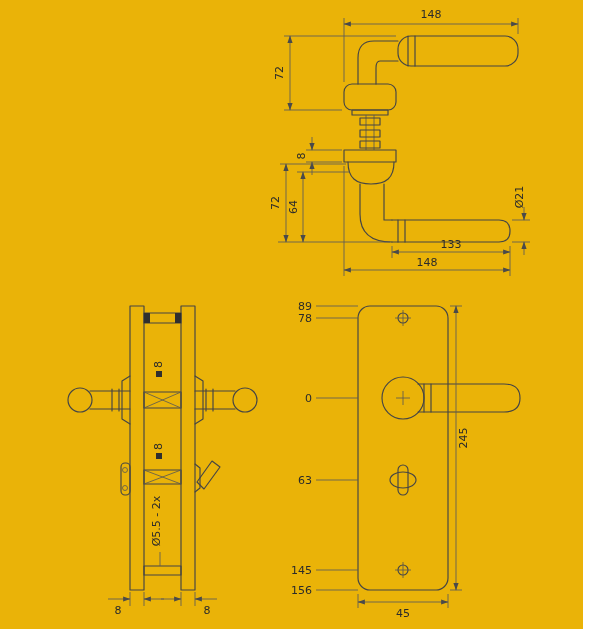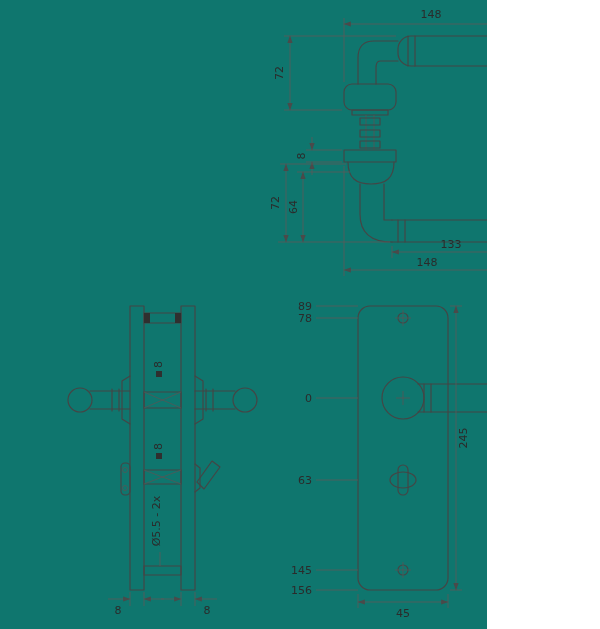--- a/index.html
+++ b/index.html
@@ -1,16 +1,16 @@
 <!DOCTYPE html>
 <html><head>
 <meta charset="utf-8">
 <style>
   html,body{margin:0;padding:0;background:#ffffff;}
-  .canvas{position:relative;width:487px;height:629px;background:#0f766e;overflow:hidden;
+  .canvas{position:relative;width:583px;height:629px;background:#eab308;overflow:hidden;
           font-family:"DejaVu Sans", sans-serif;}
   svg{display:block;}
   .ol{stroke:#454545;stroke-width:1.15;fill:none;stroke-linecap:round;stroke-linejoin:round;}
   .olthin{stroke:#555;stroke-width:0.8;fill:none;}
   .dl{stroke:#5a5a5a;stroke-width:0.85;fill:none;}
   .blk{fill:#2f2f2f;stroke:none;}
   .dim{font-family:"DejaVu Sans", sans-serif;font-size:11px;fill:#2b2b2b;}
 </style>
 </head>
 <body>

